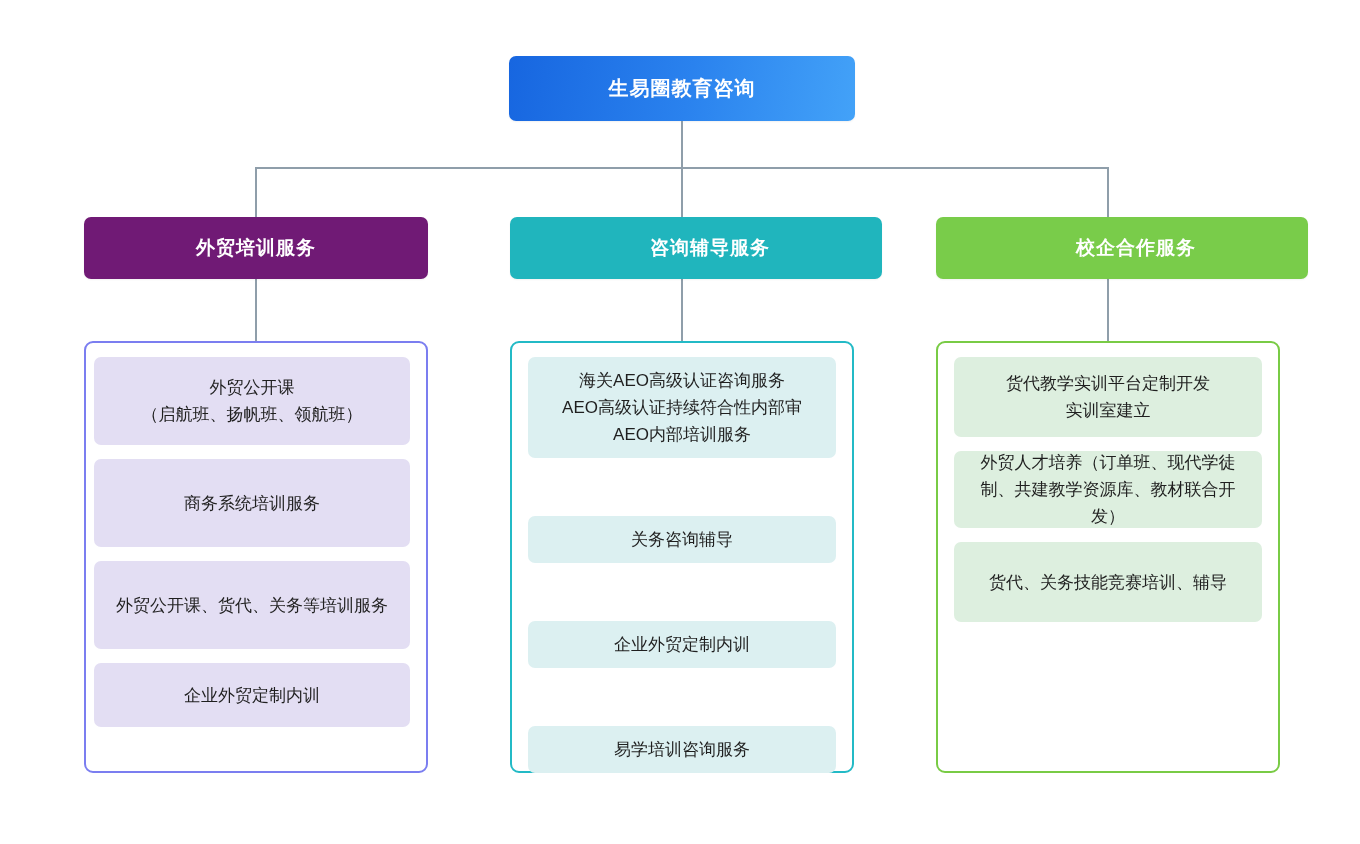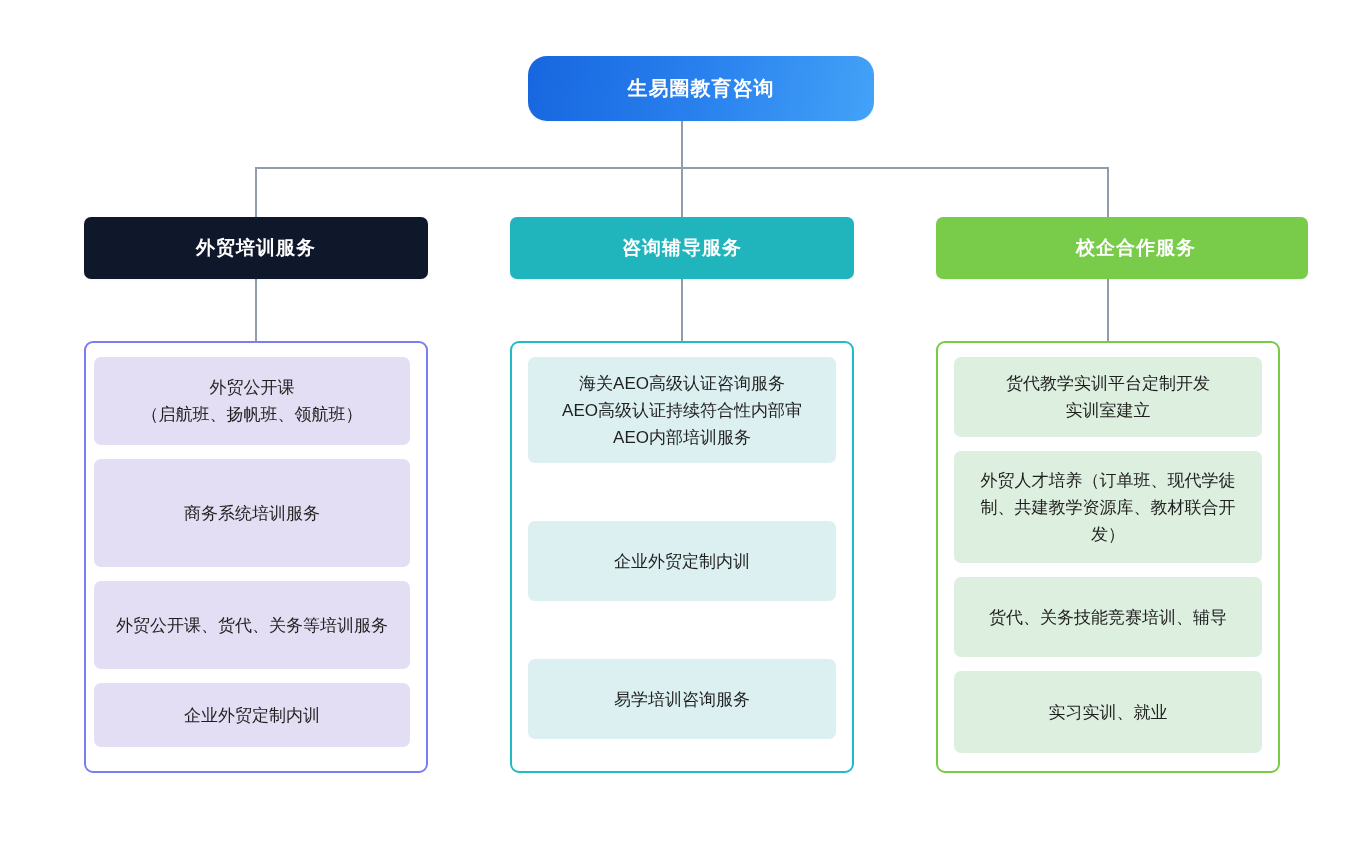--- a/index.html
+++ b/index.html
@@ -29,27 +29,26 @@
   .conn-v { width: 2px; }
   .conn-h { height: 2px; }
 
   
   .root-node {
     position: absolute;
     left: 509px;
     top: 56px;
     width: 346px;
     height: 65px;
-    border-radius: 19px;
+    border-radius: 7px;
     background: linear-gradient(100deg, #1766e0 0%, #2a82ee 52%, #43a2f8 100%);
     display: flex;
     align-items: center;
     justify-content: center;
     box-shadow: 0 1px 2px rgba(0,0,0,0.06);
-    margin-left: 19px;
   }
   .root-node .node-title {
     color: #ffffff;
     font-size: 20px;
     font-weight: bold;
     letter-spacing: 1px;
   }
 
   
   .col-header {
@@ -90,21 +89,21 @@
     justify-content: center;
     text-align: center;
     padding: 10px 12px;
     font-size: 17px;
     line-height: 27px;
     color: #1f1f1f;
   }
   .item-card .card-text { white-space: pre-line; }
 
   
-  .c-purple-header { background: #0f172a; }
+  .c-purple-header { background: #701a75; }
   .c-purple-panel  { border-color: #7b7ef0; padding-left: 8px; }
   .c-purple-card   { background: #e3def3; }
 
   
   .c-teal-header { background: #20b5bd; }
   .c-teal-panel  { border-color: #23bac6; gap: 44px; }
   .c-teal-card   { background: #dcf0f1; }
 
   
   .c-green-header { background: #79cc4a; }
@@ -132,62 +131,62 @@
 
   <div class="col-header c-purple-header" style="left:84px; top:217px; width:344px;">
     <span class="node-title">外贸培训服务</span>
   </div>
 
   <div class="col-panel c-purple-panel" style="left:84px; top:341px; width:344px; height:432px;">
     <div class="item-card c-purple-card" style="height:88px; margin-bottom:14px;">
       <span class="card-text">外贸公开课
 （启航班、扬帆班、领航班）</span>
     </div>
-    <div class="item-card c-purple-card" style="height:108px; margin-bottom:14px;">
+    <div class="item-card c-purple-card" style="height:88px; margin-bottom:14px;">
       <span class="card-text">商务系统培训服务</span>
     </div>
     <div class="item-card c-purple-card" style="height:88px; margin-bottom:14px;">
       <span class="card-text">外贸公开课、货代、关务等培训服务</span>
     </div>
     <div class="item-card c-purple-card" style="height:64px;">
       <span class="card-text">企业外贸定制内训</span>
     </div>
   </div>
 
-  <div class="col-header c-teal-header" style="left:510px; top:217px; width:344px;">
+  <div class="col-header c-teal-header" style="left:510px; top:217px; width:344px;padding-left:28px;">
     <span class="node-title">咨询辅导服务</span>
   </div>
 
   <div class="col-panel c-teal-panel" style="left:510px; top:341px; width:344px; height:432px;">
     <div class="item-card c-teal-card" style="height:106px; margin-bottom:14px;">
       <span class="card-text">海关AEO高级认证咨询服务
 AEO高级认证持续符合性内部审
 AEO内部培训服务</span>
+    </div>
+    <div class="item-card c-teal-card" style="height:80px; margin-bottom:14px;">
+      <span class="card-text">关务咨询辅导</span>
     </div>
     <div class="item-card c-teal-card" style="height:80px; margin-bottom:14px;">
       <span class="card-text">企业外贸定制内训</span>
     </div>
     <div class="item-card c-teal-card" style="height:80px;">
       <span class="card-text">易学培训咨询服务</span>
     </div>
   </div>
 
   <div class="col-header c-green-header" style="left:936px; top:217px; width:344px;padding-left:28px;">
     <span class="node-title">校企合作服务</span>
   </div>
 
   <div class="col-panel c-green-panel" style="left:936px; top:341px; width:344px; height:432px;">
     <div class="item-card c-green-card" style="height:80px; margin-bottom:14px;">
       <span class="card-text">货代教学实训平台定制开发
 实训室建立</span>
     </div>
-    <div class="item-card c-green-card" style="height:112px; margin-bottom:14px;">
+    <div class="item-card c-green-card" style="height:77px; margin-bottom:14px;">
       <span class="card-text">外贸人才培养（订单班、现代学徒制、共建教学资源库、教材联合开发）</span>
     </div>
     <div class="item-card c-green-card" style="height:80px; margin-bottom:14px;">
       <span class="card-text">货代、关务技能竞赛培训、辅导</span>
-    </div>
-    <div class="item-card c-green-card" style="height:82px;">
-      <span class="card-text">实习实训、就业</span>
     </div>
   </div>
 
 </div>
 
 </body></html>

